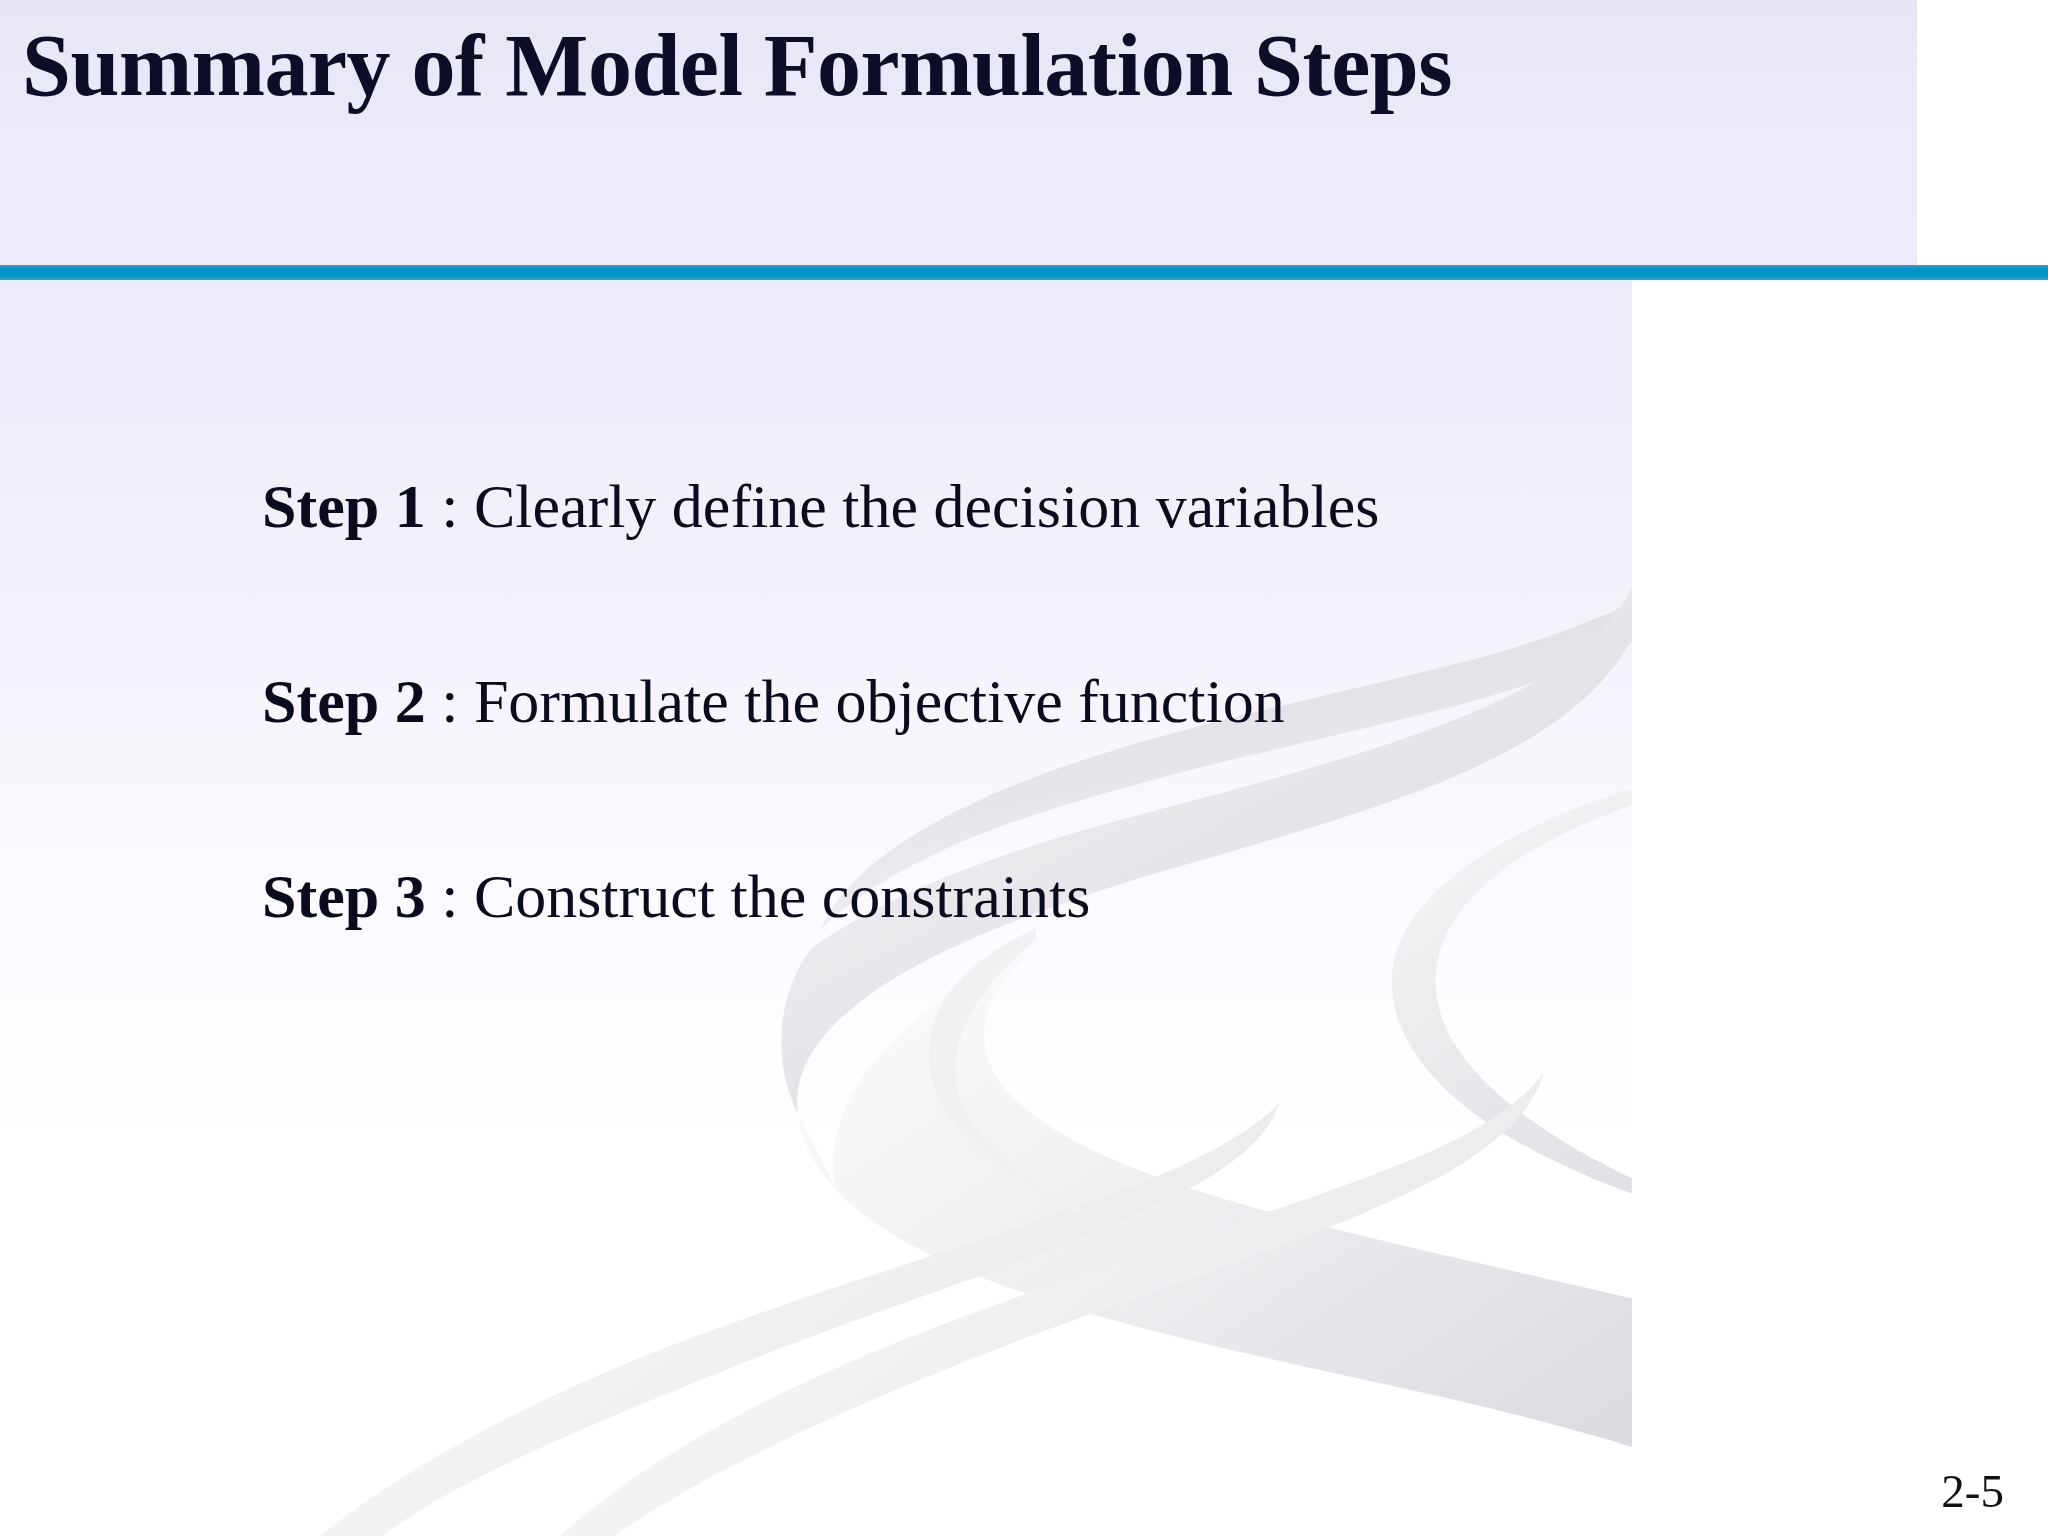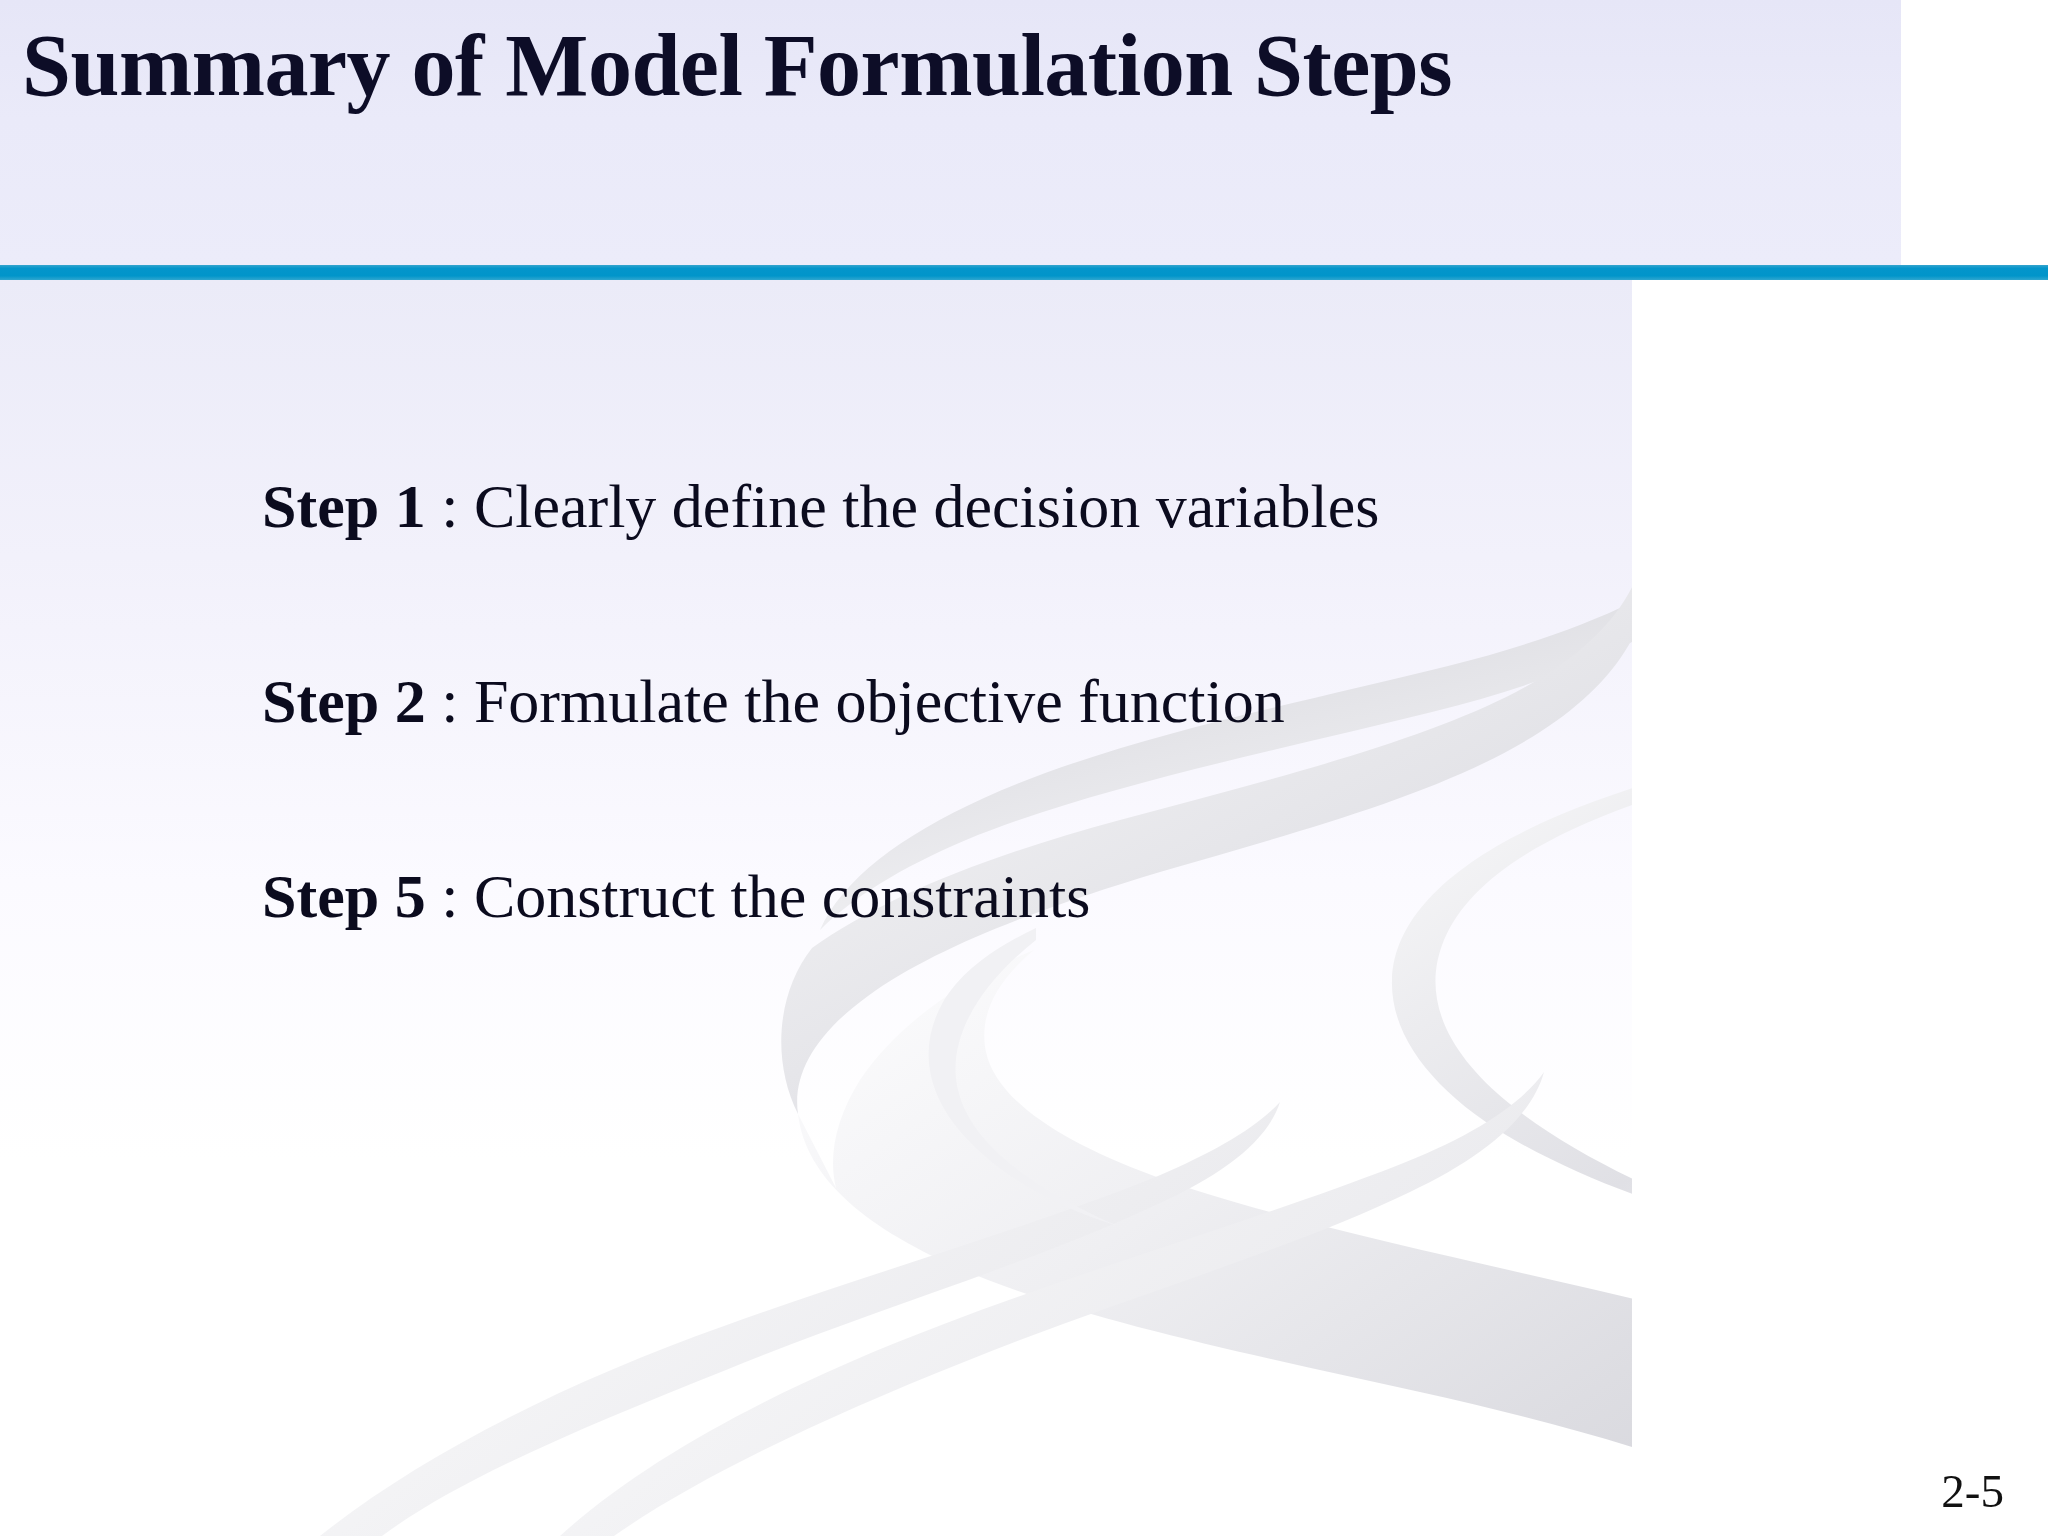--- a/index.html
+++ b/index.html
@@ -18,20 +18,21 @@
   }
 
   
   .header-band {
     position: absolute;
     left: 0;
     top: 0;
     width: 1901px;
     height: 265px;
     background: linear-gradient(180deg, #e6e6f7 0%, #eaeaf9 45%, #ececfa 100%);
+    padding-left: 16px;
   }
 
   .slide-title {
     position: absolute;
     left: 22px;
     top: 18px;
     width: 1960px;
     font-size: 88px;
     font-weight: bold;
     line-height: 1.08;
@@ -216,21 +217,21 @@
 
       <div class="step-line">
         <span class="step-label">Step 1</span><span class="step-sep"> : </span><span class="step-text">Clearly define the decision variables</span>
       </div>
 
       <div class="step-line">
         <span class="step-label">Step 2</span><span class="step-sep"> : </span><span class="step-text">Formulate the objective function</span>
       </div>
 
       <div class="step-line">
-        <span class="step-label">Step 5</span><span class="step-sep"> : </span><span class="step-text">Construct the constraints</span>
+        <span class="step-label">Step 3</span><span class="step-sep"> : </span><span class="step-text">Construct the constraints</span>
       </div>
 
     </div>
 
   </div>
 
   <div class="page-number">2-5</div>
 
 </div>
 

